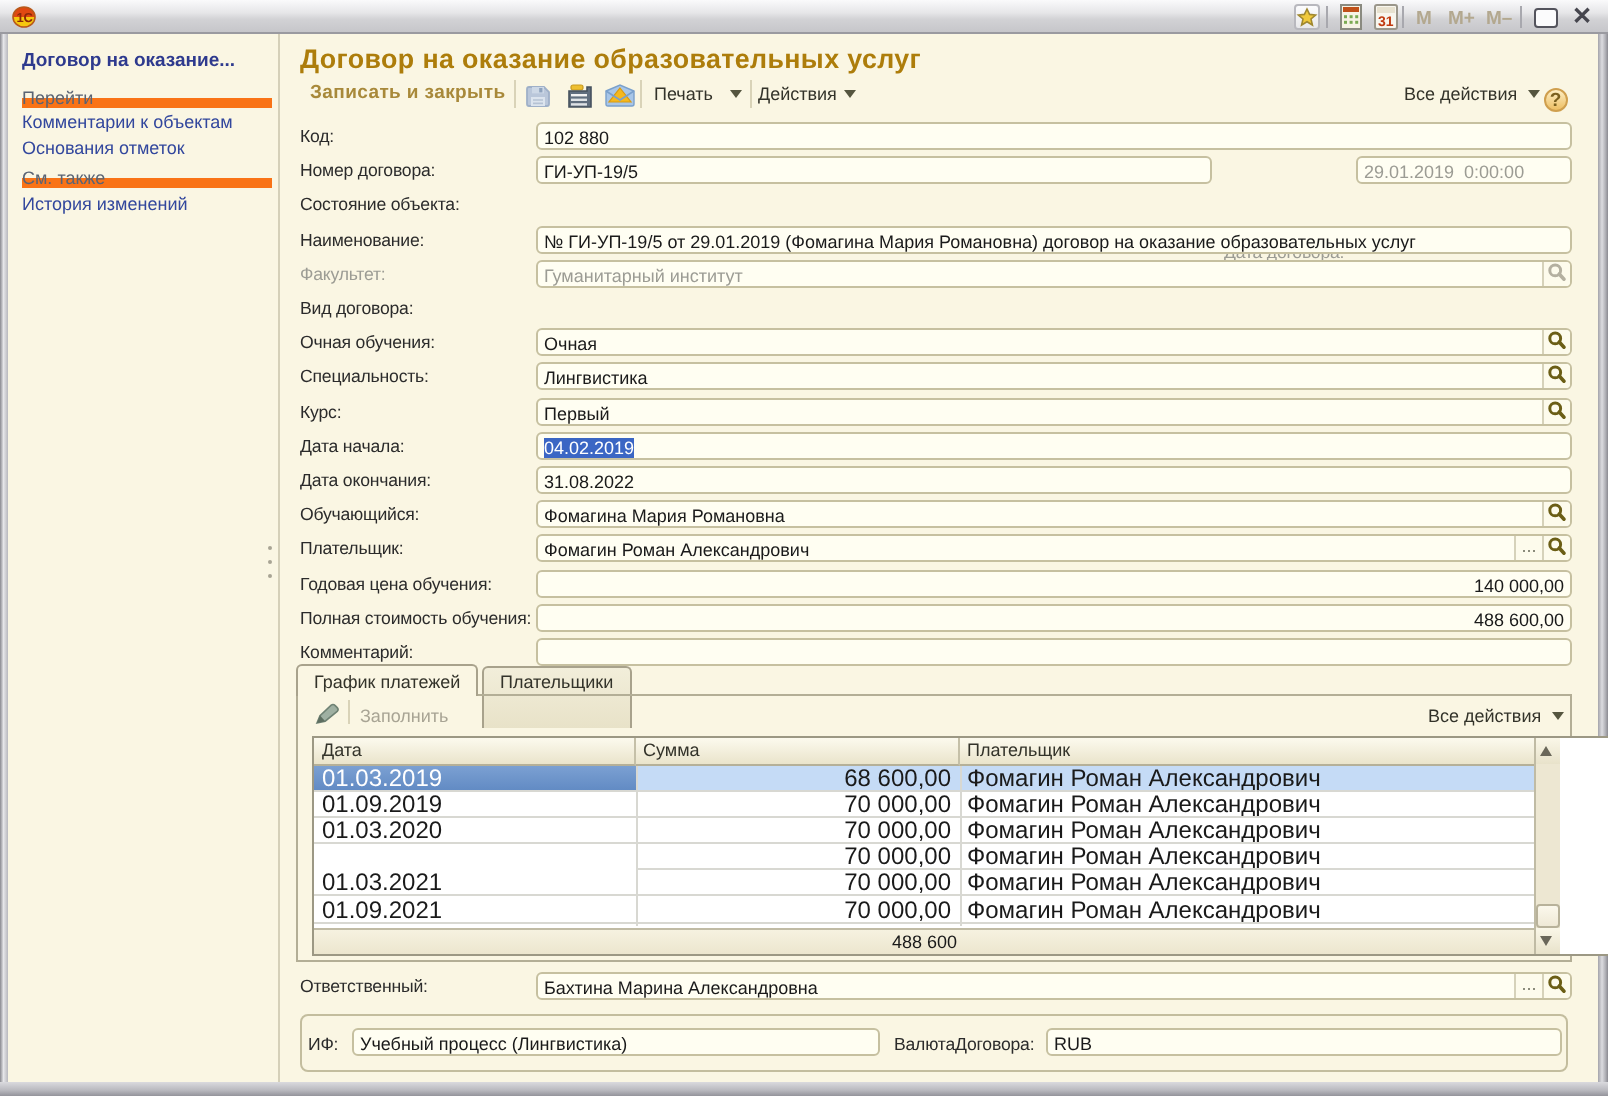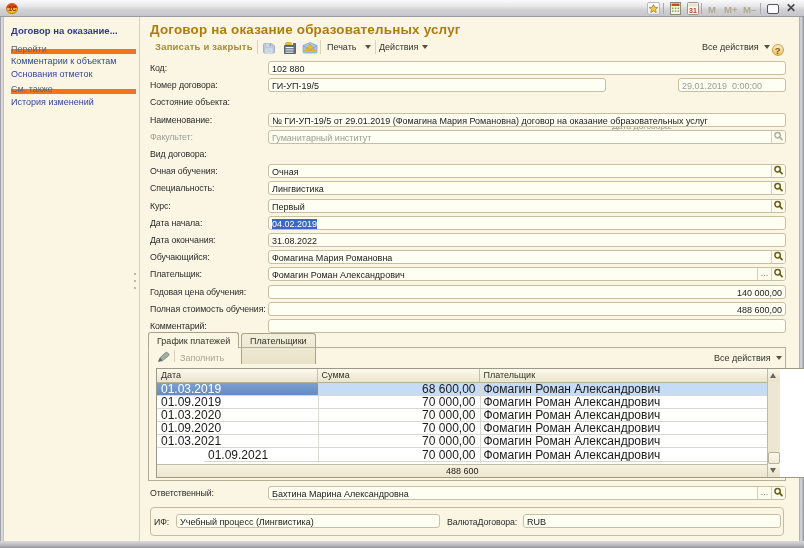--- a/index.html
+++ b/index.html
@@ -242,27 +242,26 @@
           <div class="gh" style="left:322.5px;width:287px;border-right:none;">Плательщик</div>
           <div class="gr sel1" style="left:0;top:13.5px;width:160.5px;">01.03.2019</div>
           <div class="gr sel2" style="left:160.5px;top:13.5px;width:162px;text-align:right;">68 600,00</div>
           <div class="gr sel2" style="left:322.5px;top:13.5px;width:287px;">Фомагин Роман Александрович</div>
           <div class="gr" style="left:0;top:26.7px;width:160.5px;">01.09.2019</div>
           <div class="gr" style="left:160.5px;top:26.7px;width:162px;text-align:right;">70 000,00</div>
           <div class="gr" style="left:322.5px;top:26.7px;width:287px;">Фомагин Роман Александрович</div>
           <div class="gr" style="left:0;top:39.9px;width:160.5px;">01.03.2020</div>
           <div class="gr" style="left:160.5px;top:39.9px;width:162px;text-align:right;">70 000,00</div>
           <div class="gr" style="left:322.5px;top:39.9px;width:287px;">Фомагин Роман Александрович</div>
-          <div class="gr" style="left:0;top:53.099999999999994px;width:160.5px;">01.09.2020</div>
           <div class="gr" style="left:160.5px;top:53.099999999999994px;width:162px;text-align:right;">70 000,00</div>
           <div class="gr" style="left:322.5px;top:53.099999999999994px;width:287px;">Фомагин Роман Александрович</div>
           <div class="gr" style="left:0;top:66.3px;width:160.5px;">01.03.2021</div>
           <div class="gr" style="left:160.5px;top:66.3px;width:162px;text-align:right;">70 000,00</div>
           <div class="gr" style="left:322.5px;top:66.3px;width:287px;">Фомагин Роман Александрович</div>
-          <div class="gr" style="left:0;top:79.5px;width:160.5px;margin-left:47px;">01.09.2021</div>
+          <div class="gr" style="left:0;top:79.5px;width:160.5px;">01.09.2021</div>
           <div class="gr" style="left:160.5px;top:79.5px;width:162px;text-align:right;">70 000,00</div>
           <div class="gr" style="left:322.5px;top:79.5px;width:287px;">Фомагин Роман Александрович</div>
           <div class="gcolsep" style="left:160.5px;"></div>
           <div class="gcolsep" style="left:322.5px;"></div>
           <div class="gfoot">
               <span style="position:absolute;right:288px;top:1px;">488 600</span>
             </div>
           <div id="vscroll">
               <div class="sbtn" style="top:0;">
                 <span class="tri-u"></span>

